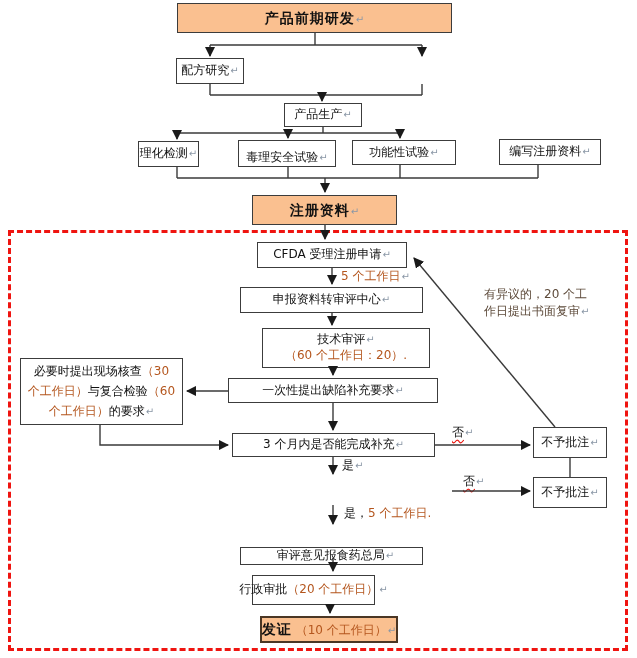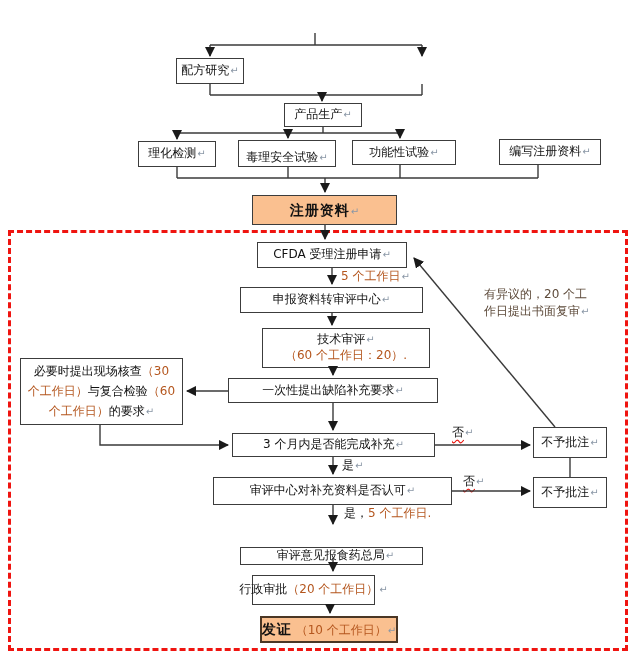--- a/index.html
+++ b/index.html
@@ -37,31 +37,34 @@
   svg.wires{position:absolute;left:0;top:0;z-index:4;pointer-events:none;}
   svg.wires line,svg.wires polyline{stroke:#3a3a3a;stroke-width:1.4;fill:none;}
 </style>
 </head>
 <body>
 
 <div id="stage">
 
   <div id="dashed-region"></div>
 
+  <div class="box accent bold" style="left:177px;top:3px;width:275px;height:30px;">
+    <span class="inner"><span>产品前期研发</span><span class="ret">↵</span></span>
+  </div>
 
   <div class="box" style="left:176px;top:58px;width:68px;height:26px;">
     <span class="inner"><span>配方研究</span><span class="ret">↵</span></span>
   </div>
 
 
   <div class="box" style="left:284px;top:103px;width:78px;height:24px;">
     <span class="inner"><span>产品生产</span><span class="ret">↵</span></span>
   </div>
 
-  <div class="box" style="left:138px;top:141px;width:78px;height:26px;text-align:center;">
+  <div class="box" style="left:138px;top:141px;width:61px;height:26px;text-align:center;">
     <span class="inner"><span>理化检测</span><span class="ret">↵</span></span>
   </div>
 
   <div class="box" style="left:238px;top:140px;width:98px;height:27px;align-items:flex-end;">
     <span class="inner"><span>毒理安全试验</span><span class="ret">↵</span></span>
   </div>
 
   <div class="box" style="left:352px;top:140px;width:104px;height:25px;">
     <span class="inner"><span>功能性试验</span><span class="ret">↵</span></span>
   </div>
@@ -96,23 +99,20 @@
   </div>
 
   <div class="box" style="left:232px;top:433px;width:203px;height:24px;">
     <span class="inner"><span>3 个月内是否能完成补充</span><span class="ret">↵</span></span>
   </div>
 
   <div class="box" style="left:533px;top:427px;width:74px;height:31px;">
     <span class="inner"><span>不予批注</span><span class="ret">↵</span></span>
   </div>
 
-  <div class="box" style="left:213px;top:477px;width:239px;height:28px;">
-    <span class="inner"><span>审评中心对补充资料是否认可</span><span class="ret">↵</span></span>
-  </div>
 
   <div class="box" style="left:533px;top:477px;width:74px;height:31px;">
     <span class="inner"><span>不予批注</span><span class="ret">↵</span></span>
   </div>
 
   <div class="box" style="left:240px;top:547px;width:183px;height:18px;padding-left:8px;">
     <span class="inner"><span>审评意见报食药总局</span><span class="ret">↵</span></span>
   </div>
 
   <div class="box" style="left:252px;top:575px;width:123px;height:30px;">

